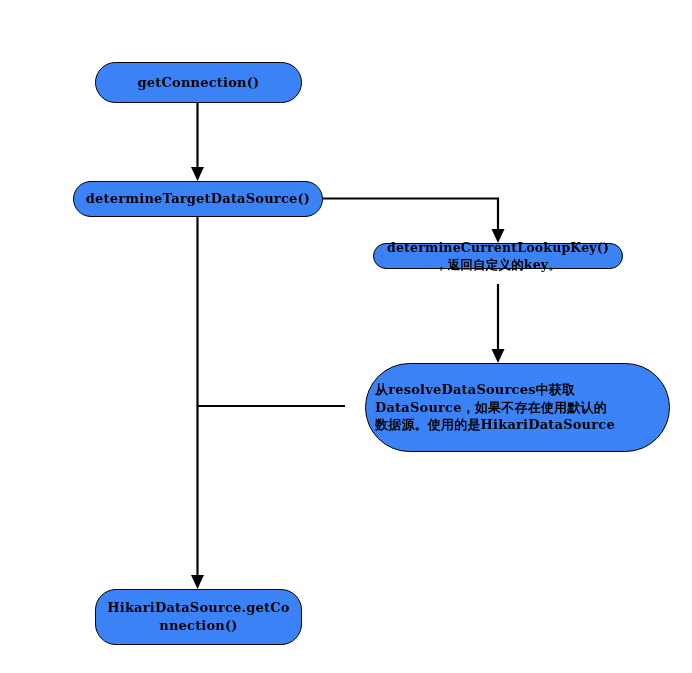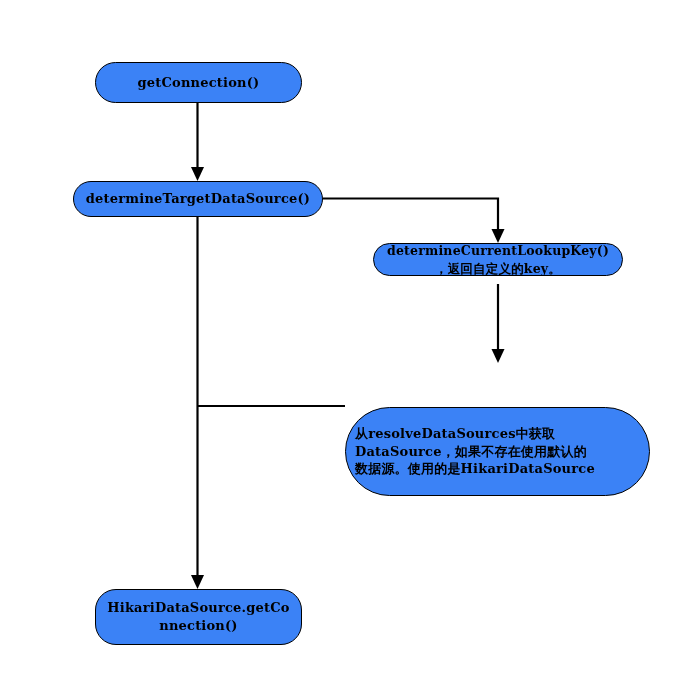--- a/index.html
+++ b/index.html
@@ -47,29 +47,28 @@
   
   #node-get-connection {
     left: 95px;  top: 62px;  width: 207px; height: 41px;
     border-radius: 21px;
   }
   #node-determine-target {
     left: 73px;  top: 181px; width: 250px; height: 36px;
     border-radius: 18px;
   }
   #node-determine-lookup-key {
-    left: 373px; top: 243px; width: 250px; height: 33px;
+    left: 373px; top: 243px; width: 250px; height: 26px;
     border-radius: 21px;
     font-size: 12.5px;
   }
   #node-resolve-datasource {
-    left: 345px; top: 363px; width: 305px; height: 89px;
+    left: 365px; top: 363px; width: 305px; height: 89px;
     border-radius: 45px;
     font-size: 13px;
-    margin-top: 44px;
   }
   #node-hikari-get-connection {
     left: 95px;  top: 589px; width: 207px; height: 56px;
     border-radius: 21px;
   }
 </style>
 </head>
 <body>
 
 <svg id="flow-canvas" viewBox="0 0 692 673">

